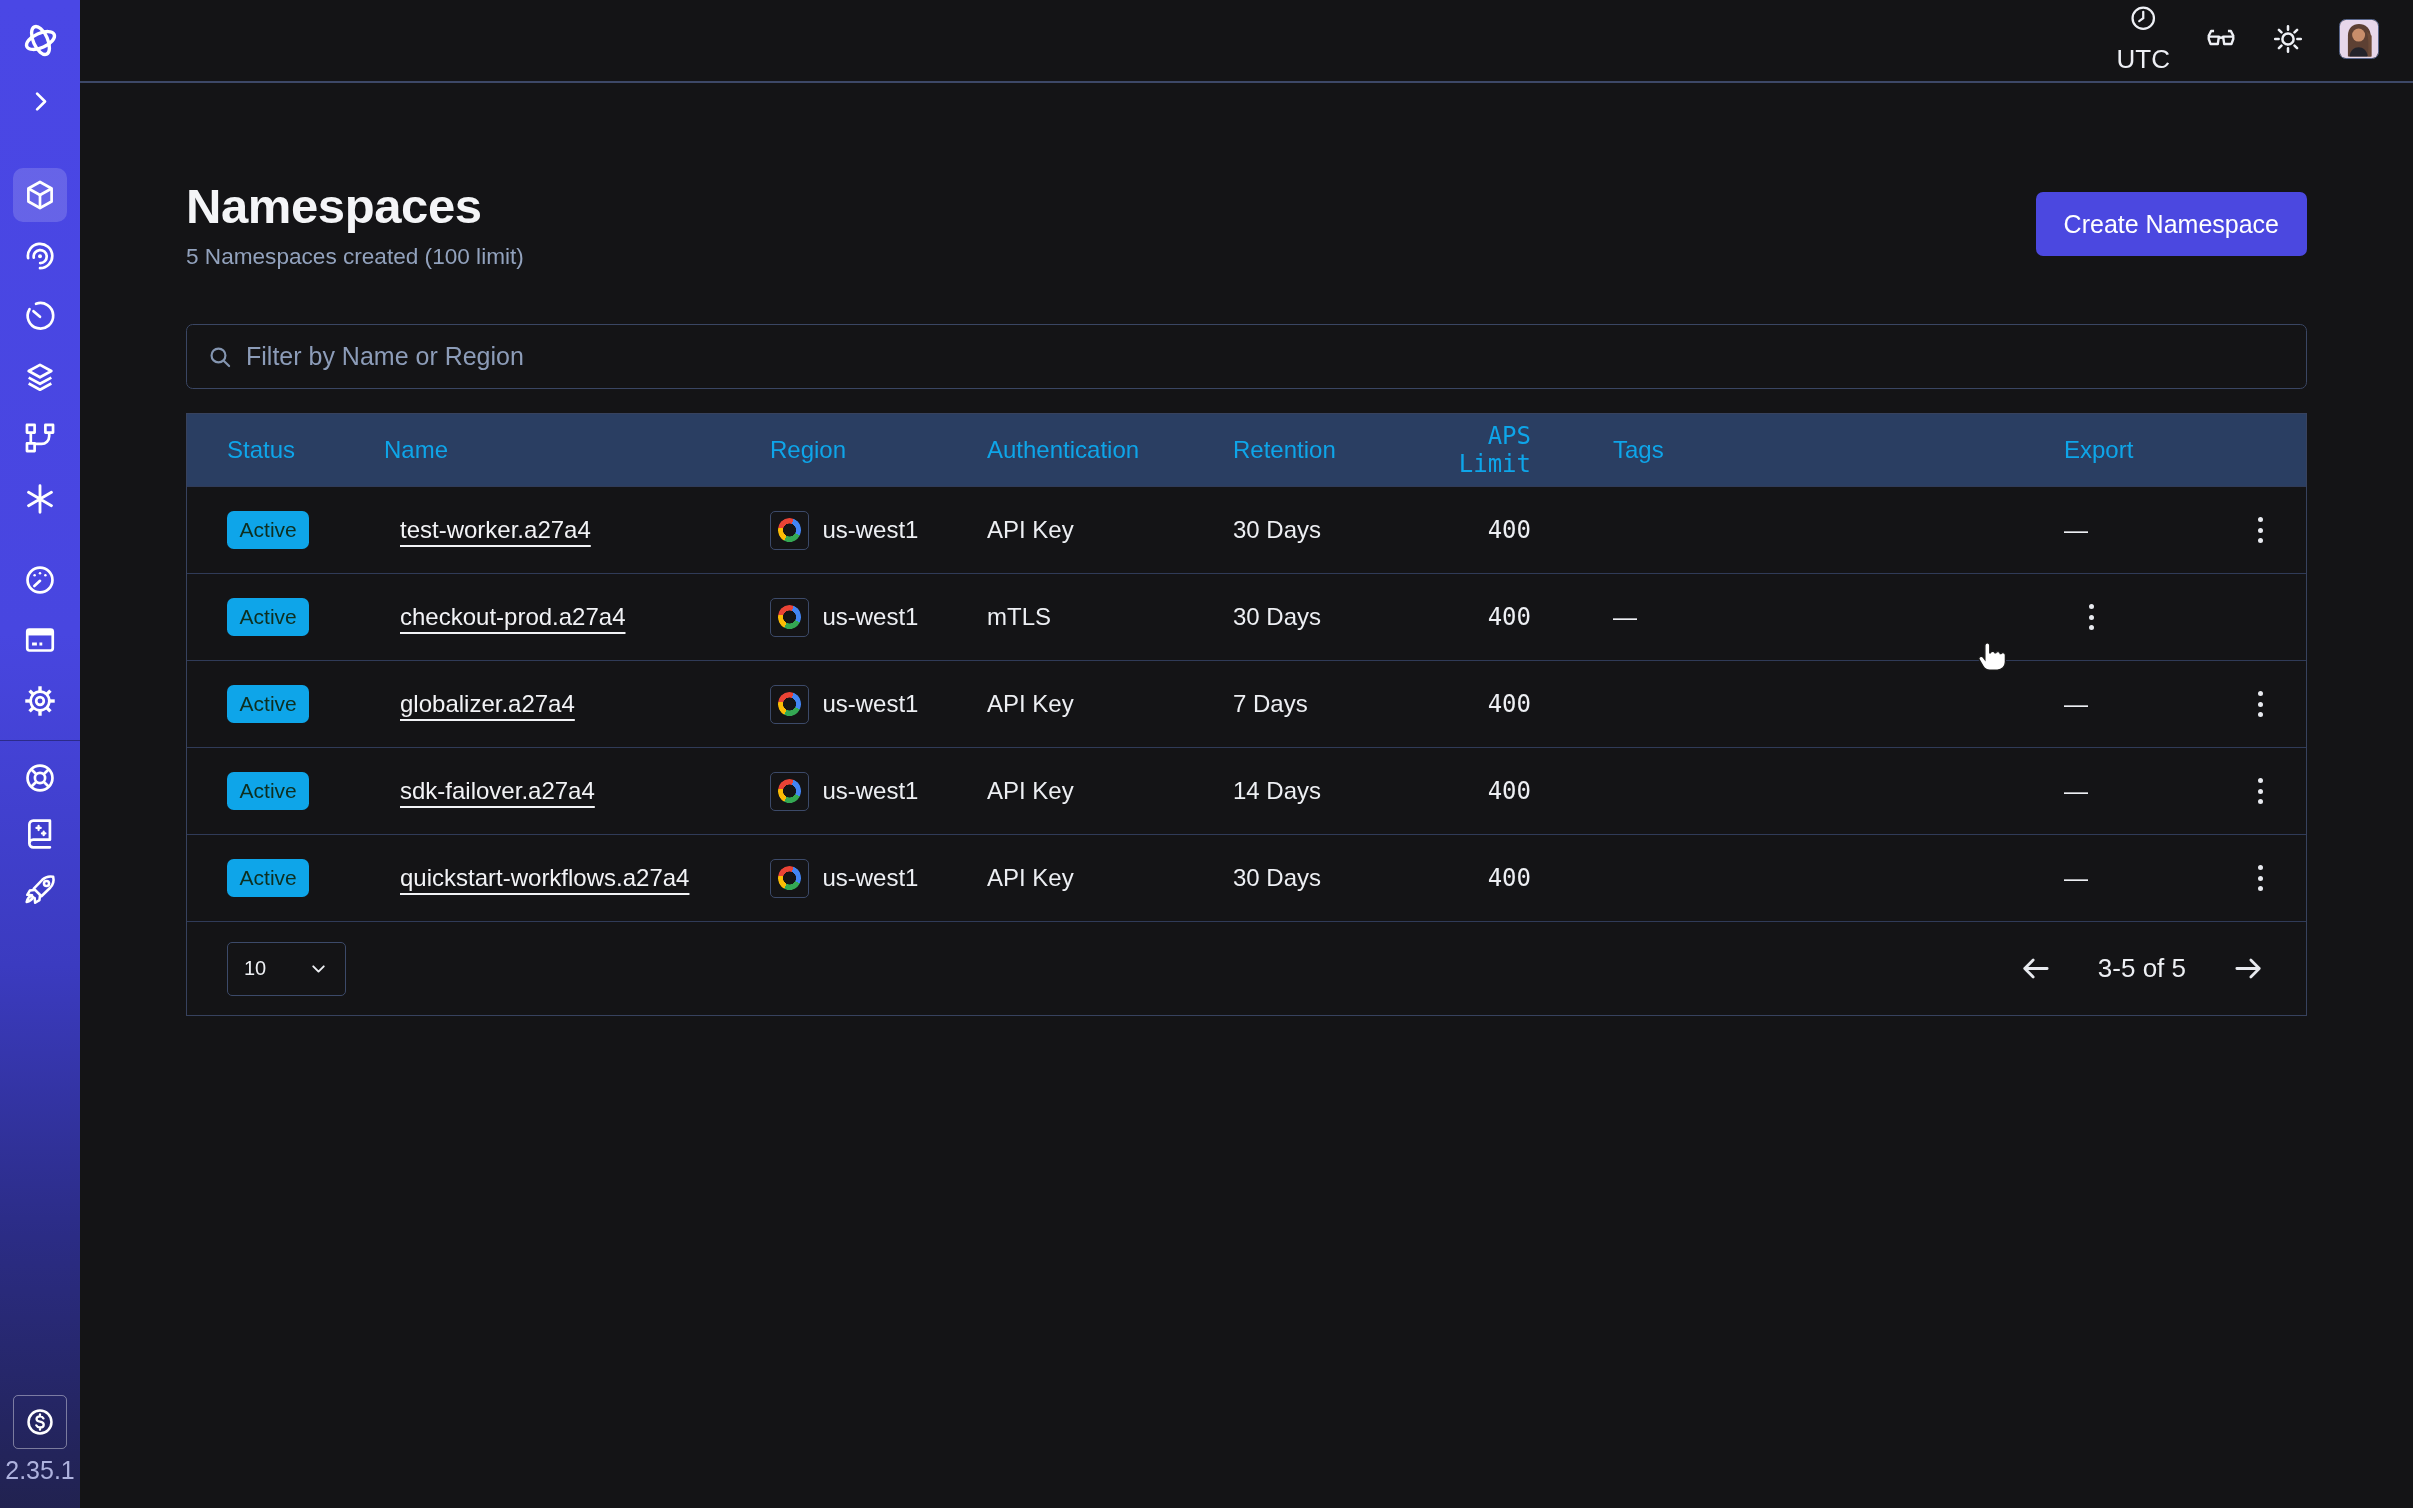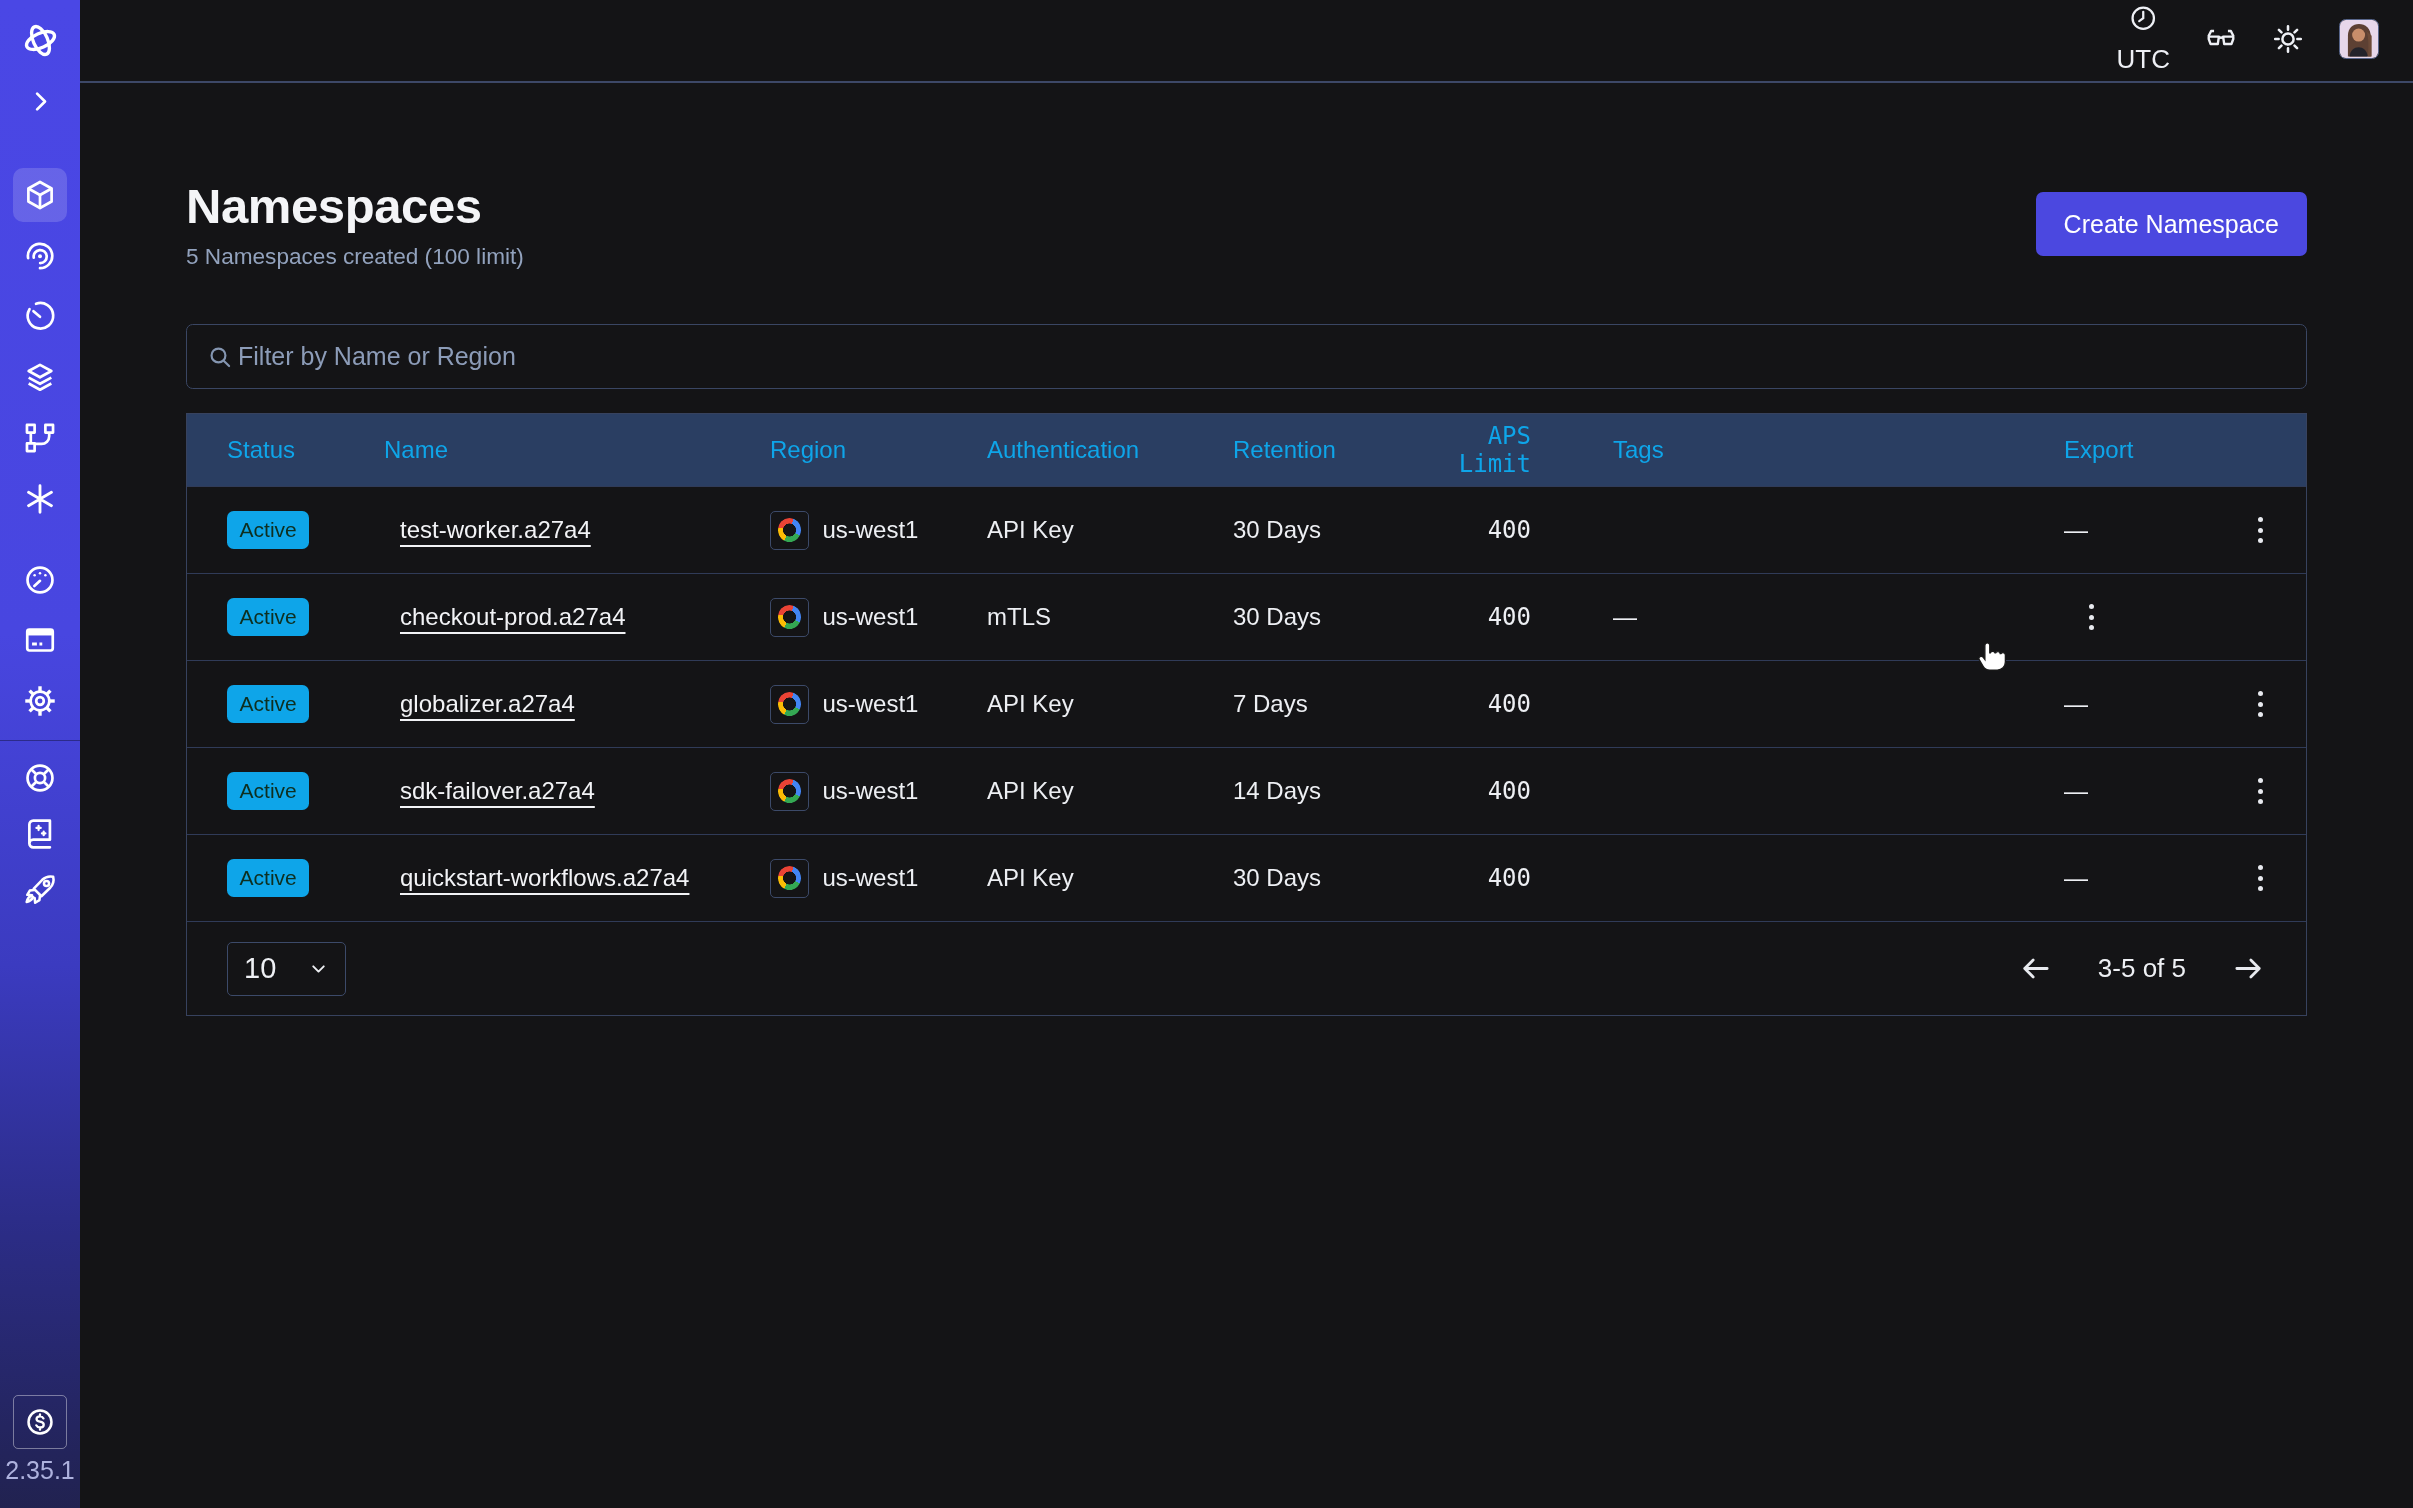--- a/index.html
+++ b/index.html
@@ -42,21 +42,21 @@
   
   .main { position:absolute; left:80px; top:85px; right:0; bottom:0; padding:0 106px 0 106px; }
   .page-head { margin-top:93px; display:flex; justify-content:space-between; align-items:flex-start; }
   .page-title { font-size:49px; font-weight:600; color:#f4f5f7; letter-spacing:-0.4px; }
   .page-sub { margin-top:10px; font-size:22.6px; color:#92a2bd; }
   .create-btn { margin-top:14.2px; height:64px; padding:8px 28px; background:#4B48E0; color:#fff;
     font-size:25px; font-weight:500; border:none; border-radius:7px; cursor:pointer;
     font-family:"Liberation Sans", sans-serif;margin-left:17px; }
 
   .search-box { margin-top:54px; height:65px; border:1.7px solid #3A4663; border-radius:6.7px;
-    display:flex; align-items:center; padding-left:20px; gap:5px; background:#141416; }
+    display:flex; align-items:center; padding-left:20px; gap:13px; background:#141416; }
   .search-box svg { width:26px; height:26px; flex:none; }
   .search-input { flex:1; background:transparent; border:none; outline:none; color:#e8ecf2;
     font-size:25px; font-family:"Liberation Sans", sans-serif; height:100%; }
   .search-input::placeholder { color:#8c9cb8; }
 
   
   .ns-table { margin-top:24px; border:1.7px solid #37425E; background:#141416; }
   .t-grid { display:grid; grid-template-columns:157px 386px 217px 246px 191px 189px 451px 169px 1fr;
     align-items:center; padding-left:40px; }
   .t-head { background:#2A3E62; height:72px; color:#0ea5e9; font-size:24px; }
@@ -84,21 +84,21 @@
   .tag-chevron { margin-left:12.6px; cursor:pointer; display:flex; }
   .tag-chevron svg { width:22.6px; height:22.6px; }
   .kebab { width:11.7px; height:37px; display:flex; flex-direction:column; align-items:center;
     justify-content:center; gap:5.9px; cursor:pointer; margin-left:22px; }
   .kebab i { width:5px; height:5px; border-radius:50%; background:#e8eaef; }
 
   .t-foot { height:94px; border-top:1.7px solid #303B58; display:flex; align-items:center;
     justify-content:space-between; padding:0 40px; }
   .pagesize { width:119px; height:54px; border:1.7px solid #3C4A69; border-radius:5px;
     display:flex; align-items:center; justify-content:space-between; padding:0 16px; cursor:pointer; }
-  .pagesize span { font-size:29px; color:#eef0f4; }
+  .pagesize span { font-size:20px; color:#eef0f4; }
   .pagesize svg { width:21px; height:21px; }
   .pager { display:flex; align-items:center; gap:45px; color:#eef0f4; }
   .pager .arrow { cursor:pointer; display:flex; }
   .pager .arrow svg { width:35px; height:35px; }
   .pager-range { font-size:26px; }
 
   .cursor-overlay { position:absolute; left:1974px; top:634px; width:39px; height:39px; z-index:50;
     pointer-events:none; }
 </style>
 </head>

